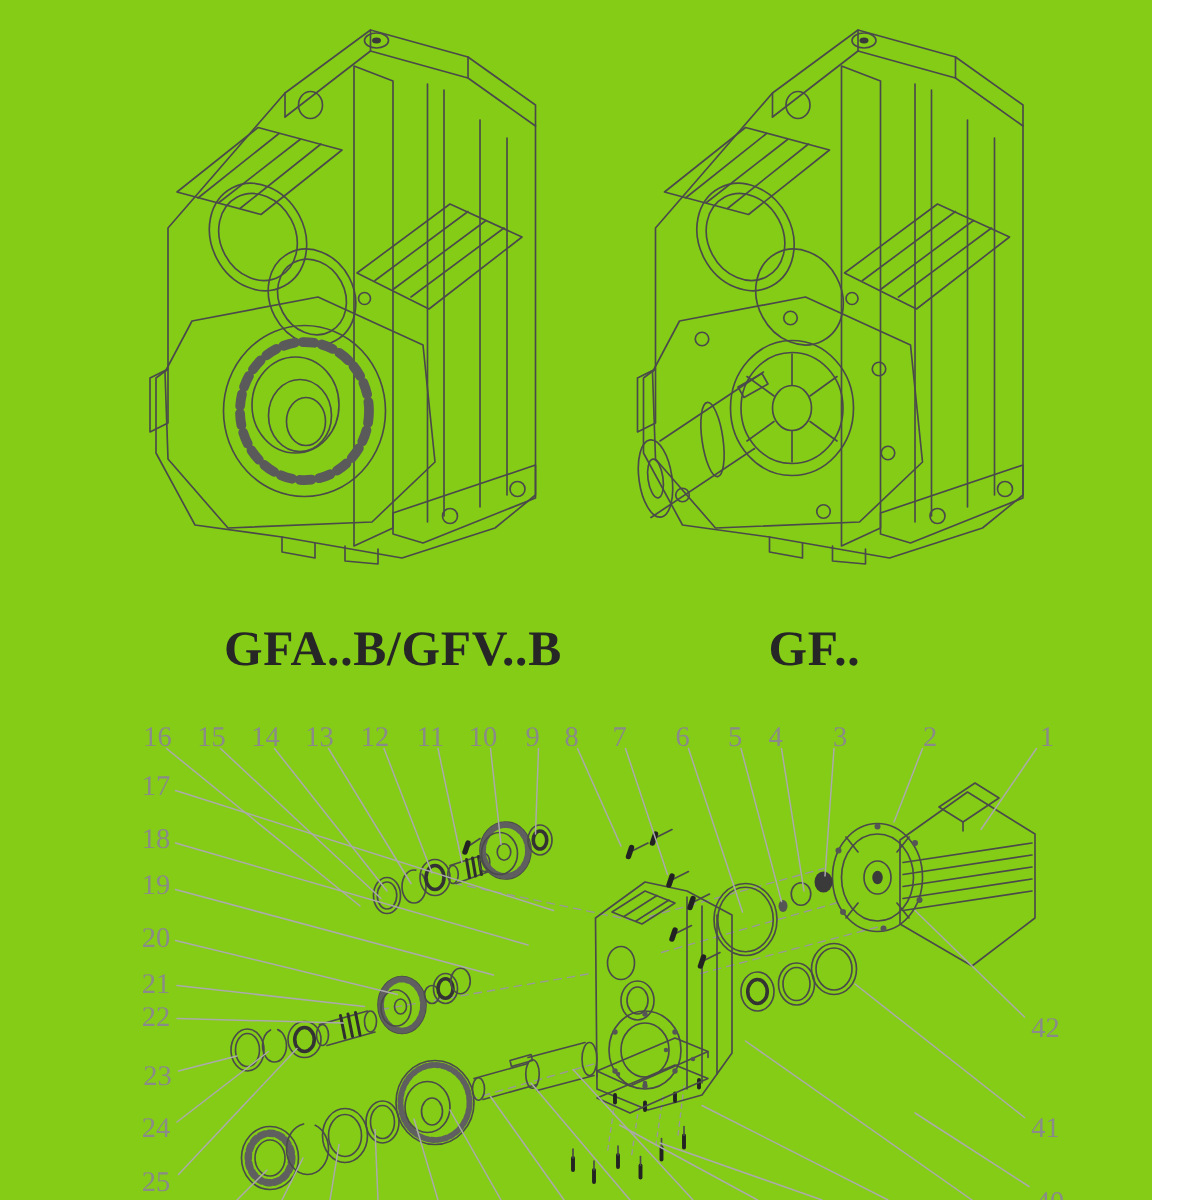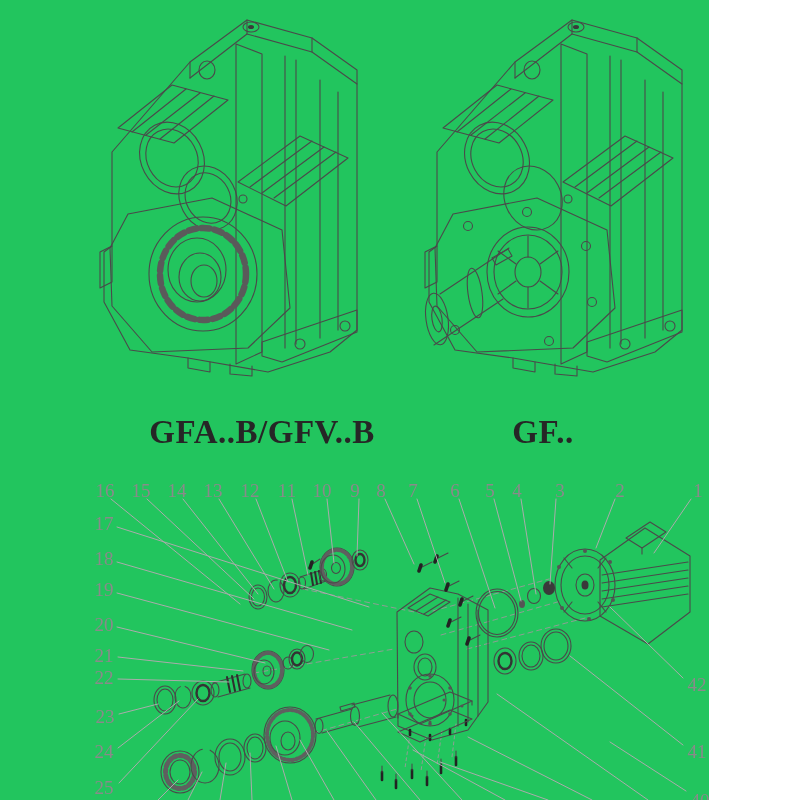--- a/index.html
+++ b/index.html
@@ -2,21 +2,21 @@
 <html style="--ink: #4a4a4a; --leader: #ababab; --num: #8a8a8a;"><head>
 <meta charset="utf-8">
 <style>
   :root{
     --ink:#4a4a4a;
     --leader:#ababab;
     --num:#8a8a8a;
   }
   html,body{margin:0;padding:0;background:#fff;}
   .canvas{
-    position:relative;width:709px;height:800px;background:#22c55e;
+    position:relative;width:768px;height:800px;background:#84cc16;
     overflow:hidden;font-family:"Liberation Serif",serif;text-decoration:underline;
   }
   svg{position:absolute;left:0;top:0;}
   
   svg path,svg ellipse,svg circle,svg line,svg polygon,svg polyline{
     stroke:var(--ink);fill:none;stroke-width:1.1;
     stroke-linejoin:round;stroke-linecap:round;
   }
   .dk{stroke:#2e2e2e;}
   .th2{stroke-width:2;}

